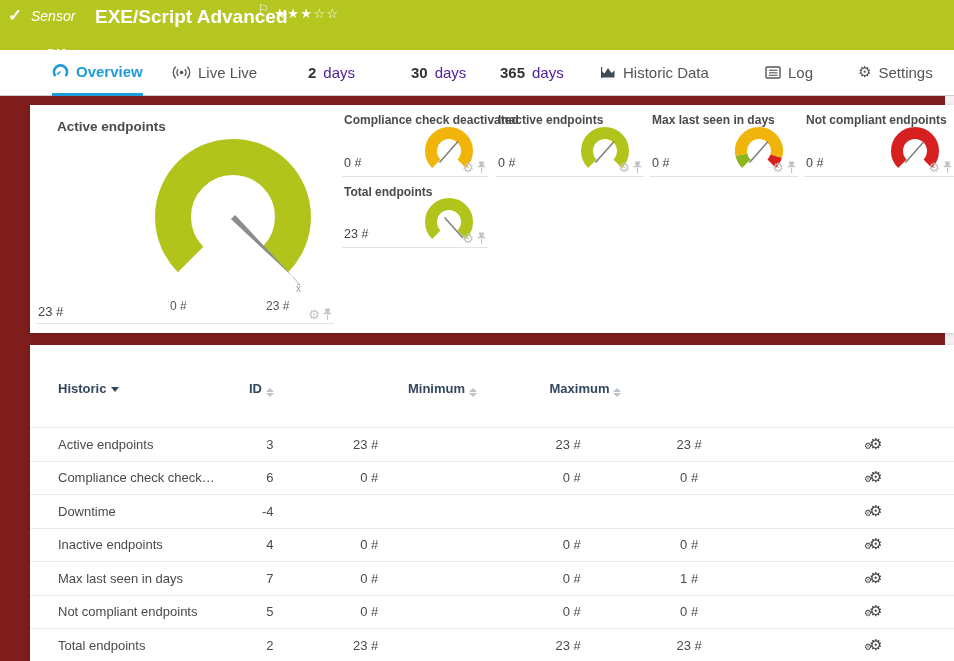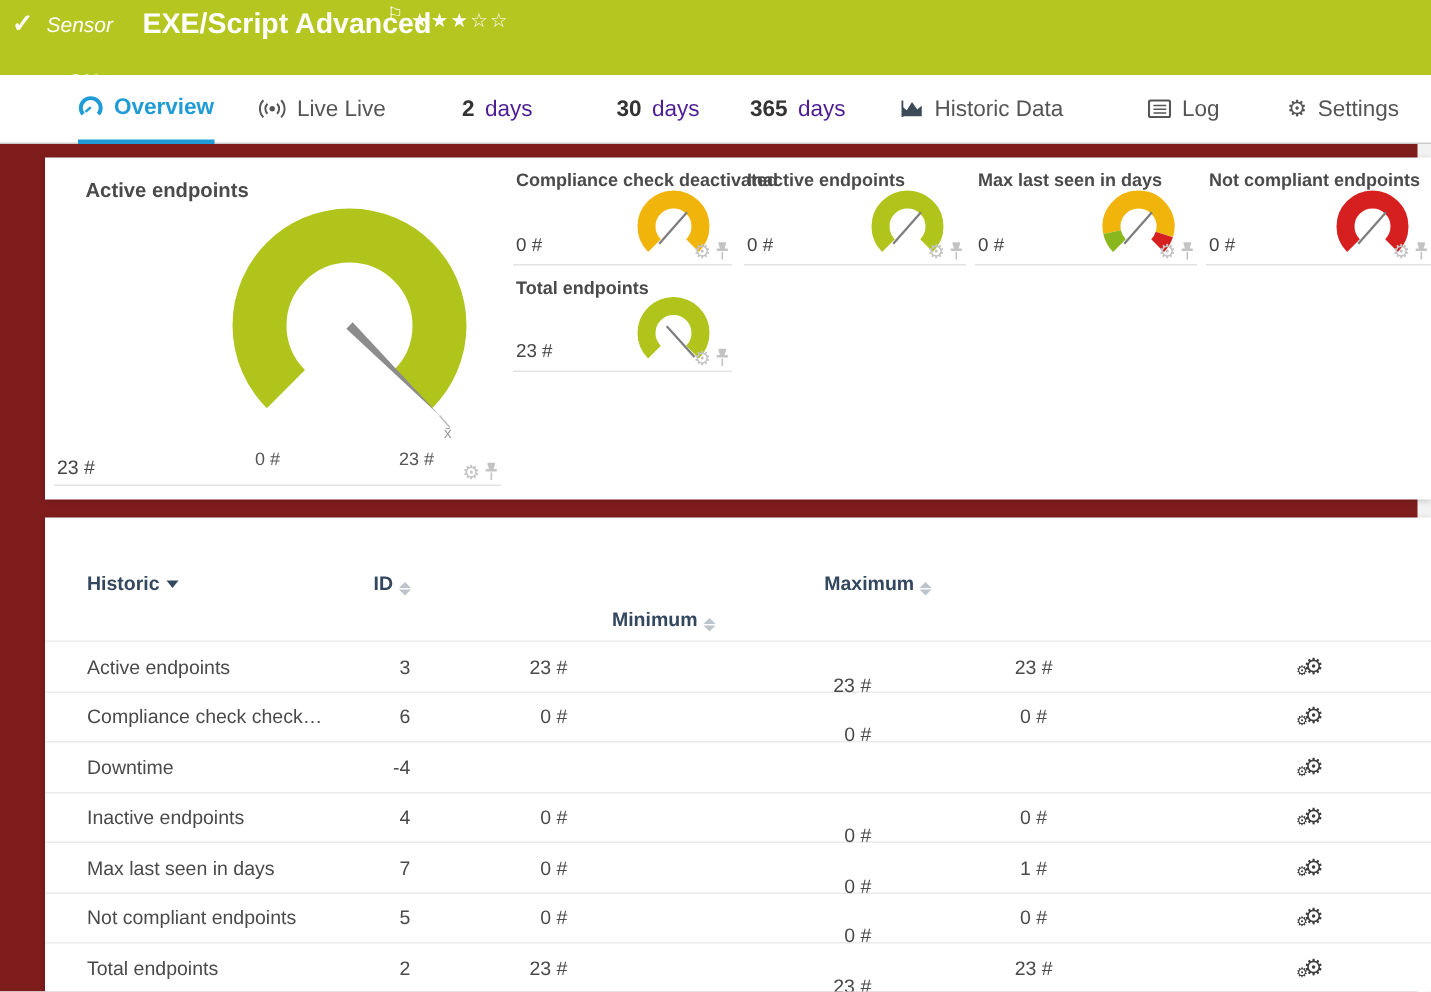--- a/index.html
+++ b/index.html
@@ -38,21 +38,21 @@
   .cicons .gear-sm { font-size:13px; line-height:13px; }
   .scale-lbl { position:absolute; font-size:12px; color:#555; }
 
   
   .tbl { padding-top:36px; }
   .thead { display:flex; padding-left:28px; height:46px; align-items:flex-start; font-size:13px; font-weight:600; color:#33475e; }
   .trow { display:flex; padding-left:28px; height:33.5px; align-items:center; font-size:13px; color:#4a4a4a; border-top:1px solid #ebebeb; }
   .c-ch { width:186px; text-align:left; white-space:nowrap; overflow:hidden; }
   .c-id { width:30px; text-align:right; }
   .c-last { width:105px; text-align:right; }
-  .c-min { width:203px; text-align:right;margin-top:24px; }
+  .c-min { width:203px; text-align:right; }
   .c-max { width:217px; text-align:center; }
   .c-gear { width:157px; text-align:center; }
   .thead .c-last .hw { display:inline-block; max-width:45px; text-align:right; vertical-align:top; }
 
   .sort { display:inline-flex; flex-direction:column; gap:1px; margin-left:4px; vertical-align:1px; }
   .sort i { display:block; width:0; height:0; border-left:4px solid transparent; border-right:4px solid transparent; }
   .sort .up { border-bottom:4px solid #bcc3cb; }
   .sort .dn { border-top:4px solid #bcc3cb; }
   .sort-active { display:inline-block; width:0; height:0; border-left:4.5px solid transparent; border-right:4.5px solid transparent; border-top:5px solid #33475e; margin-left:5px; vertical-align:1px; }
 

